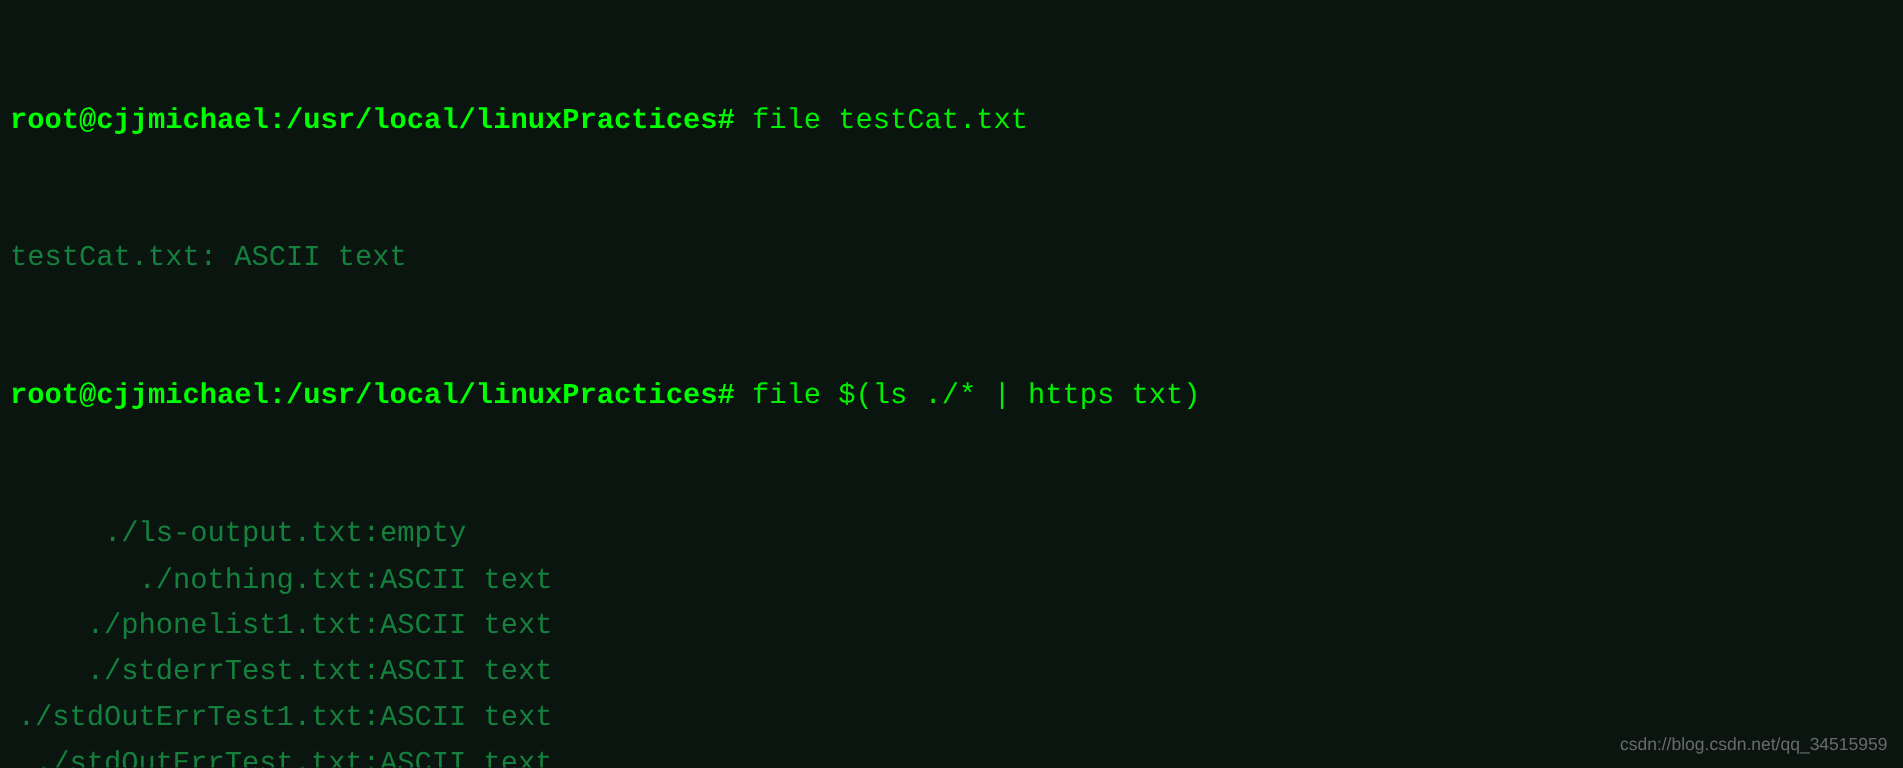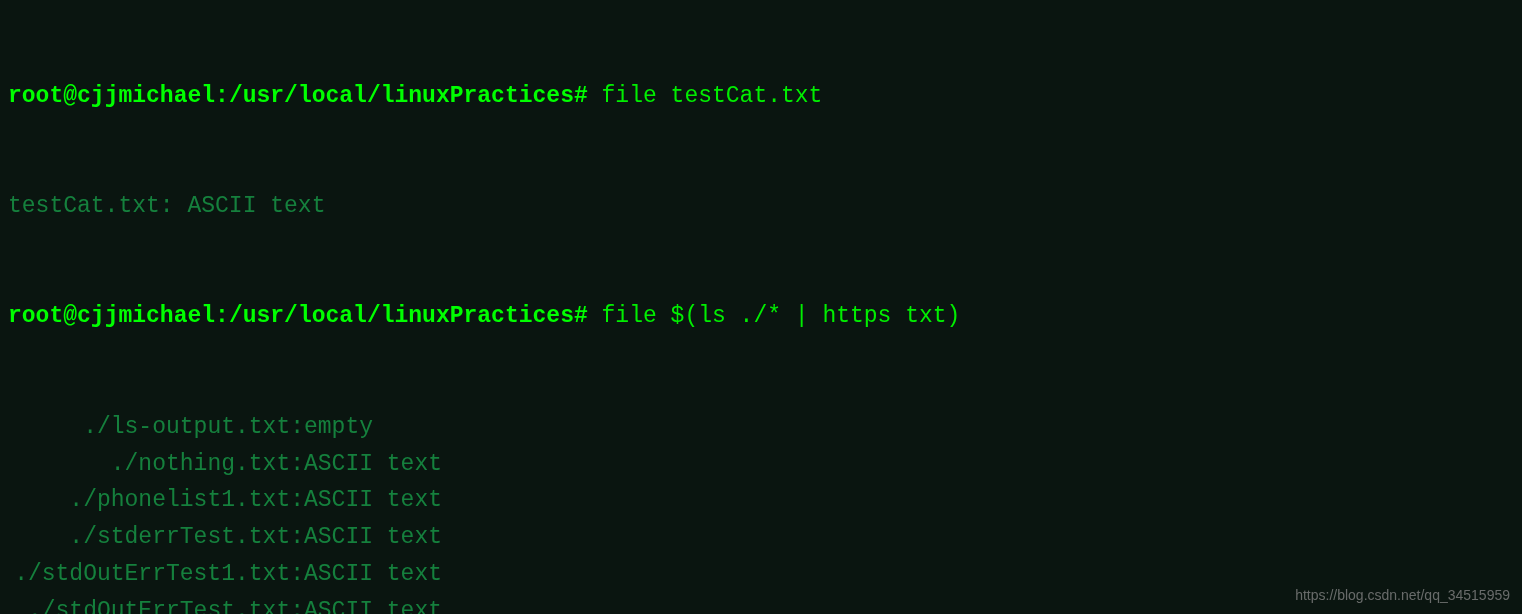--- a/index.html
+++ b/index.html
@@ -62,13 +62,13 @@
 </head>
 <body>
 
 <div class="terminal">
   <div class="row"><span class="prompt-user">root</span><span class="prompt-user">@</span><span class="prompt-user">cjjmichael</span><span class="prompt-path">:</span><span class="prompt-path">/usr/local/linuxPractices</span><span class="prompt-end">#</span><span> </span><span class="command">file testCat.txt</span></div>
   <div class="row output">testCat.txt: ASCII text</div>
   <div class="row"><span class="prompt-user">root</span><span class="prompt-user">@</span><span class="prompt-user">cjjmichael</span><span class="prompt-path">:</span><span class="prompt-path">/usr/local/linuxPractices</span><span class="prompt-end">#</span><span> </span><span class="command">file $(ls ./* | https txt)</span></div>
   <div id="file-output"><div class="row output"><span class="filecol">./ls-output.txt:</span><span>empty</span></div><div class="row output"><span class="filecol">./nothing.txt:</span><span>ASCII text</span></div><div class="row output"><span class="filecol">./phonelist1.txt:</span><span>ASCII text</span></div><div class="row output"><span class="filecol">./stderrTest.txt:</span><span>ASCII text</span></div><div class="row output"><span class="filecol">./stdOutErrTest1.txt:</span><span>ASCII text</span></div><div class="row output"><span class="filecol">./stdOutErrTest.txt:</span><span>ASCII text</span></div></div>
 </div>
 
-<div class="watermark">https://blog.csdn.net/qq_34515959</div>
+<div class="watermark">csdn://blog.csdn.net/qq_34515959</div>
 
 </body></html>

